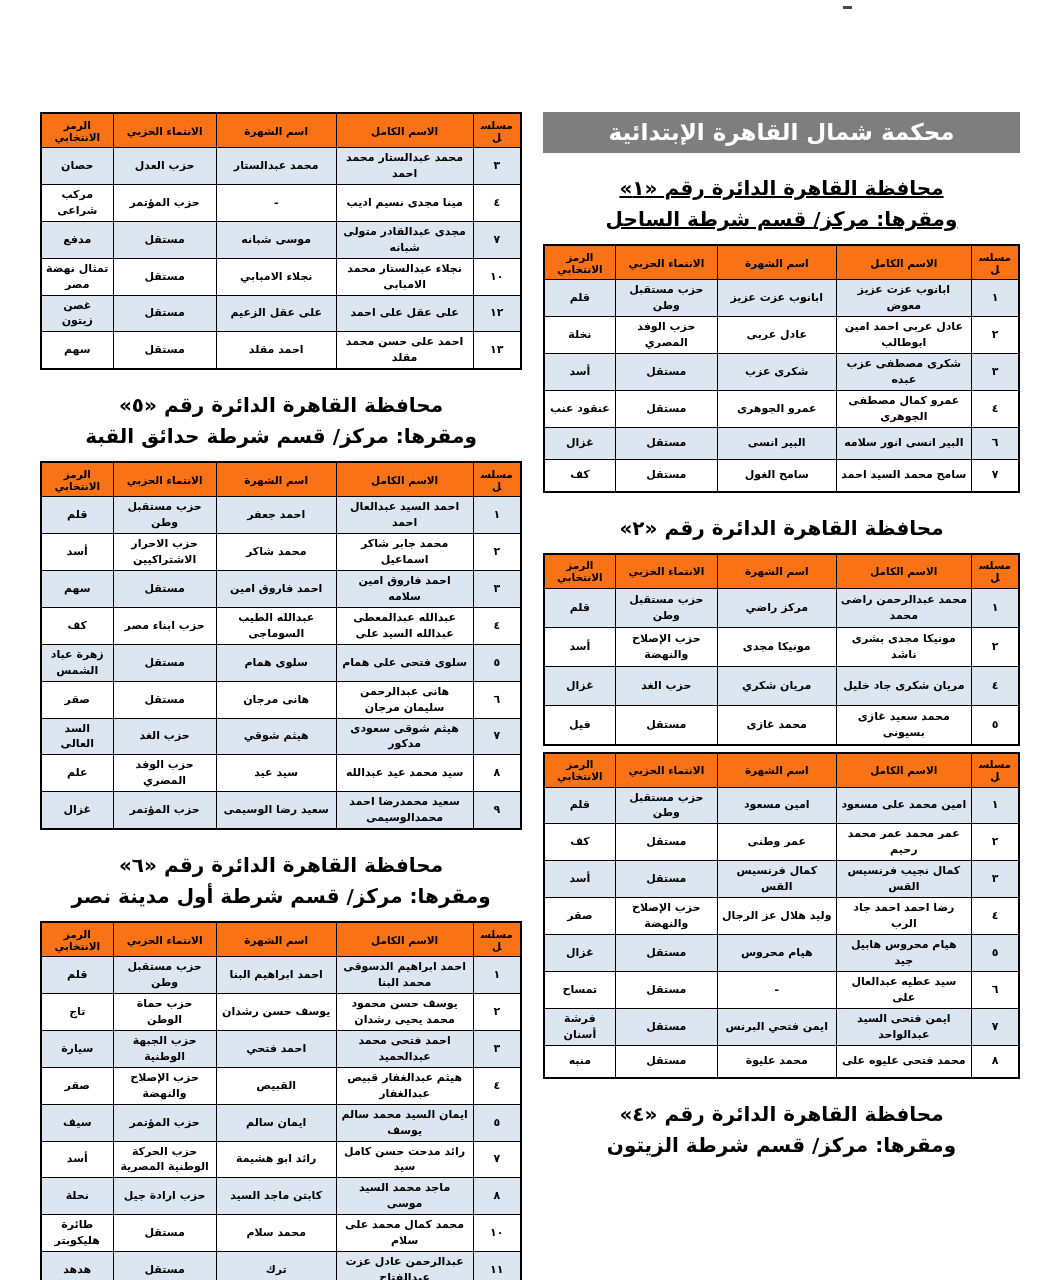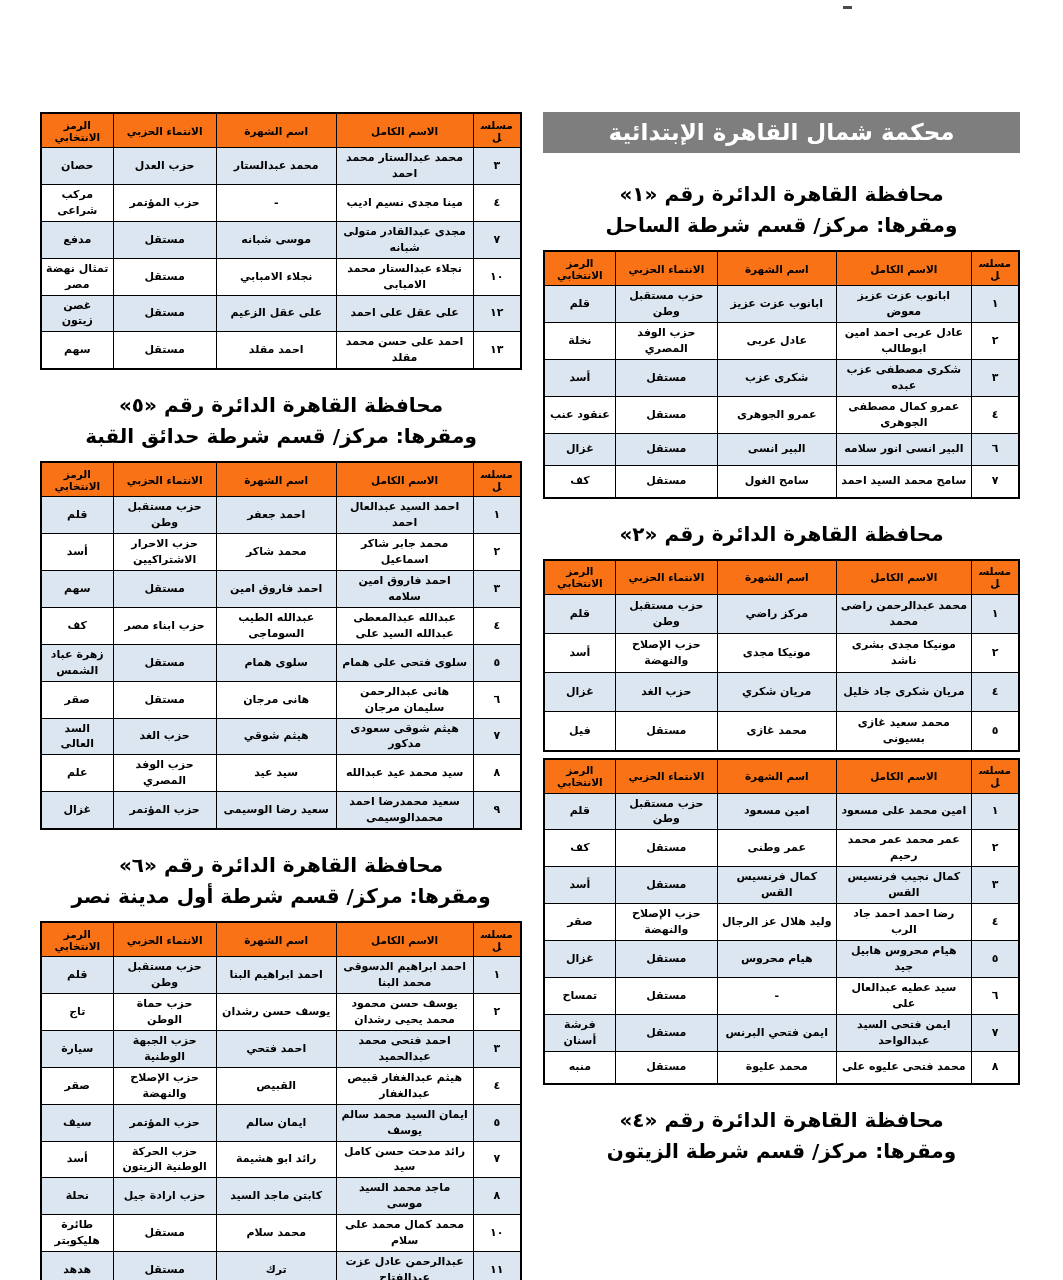--- a/index.html
+++ b/index.html
@@ -13,27 +13,27 @@
     direction:rtl;
   }
   .artifact-dash{position:absolute;top:6px;left:843px;width:9px;height:3px;background:#4a4a4a;}
   .col{position:absolute;top:112px;}
   .col-right{right:43px;width:477px;}
   .col-left{left:40px;width:482px;}
   .court-banner{
     background:#7e7e7e;color:#ffffff;
     font-size:23px;font-weight:bold;
     text-align:center;height:41px;line-height:41px;
-    margin-bottom:26px;letter-spacing:0;
+    margin-bottom:14px;letter-spacing:0;
   }
   .district-title{
     text-align:center;font-weight:bold;font-size:20px;line-height:31px;
     margin:20px 0 9px 0;
   }
-  .district-title.first{margin-top:6px;}
+  .district-title.first{text-decoration:underline;}
   table.roster{
     width:100%;border-collapse:collapse;table-layout:fixed;
     border:2px solid #000;
     margin-bottom:6px;
   }
   table.roster th, table.roster td{
     border:1px solid #000;
     font-weight:bold;
     text-align:center;vertical-align:middle;
     padding:2px 4px;
@@ -512,21 +512,21 @@
             <td>ايمان السيد محمد سالم يوسف</td>
             <td>ايمان سالم</td>
             <td>حزب المؤتمر</td>
             <td>سيف</td>
           </tr>
 
           <tr>
             <td>٧</td>
             <td>رائد مدحت حسن كامل سيد</td>
             <td>رائد ابو هشيمة</td>
-            <td>حزب الحركة الوطنية الزيتون</td>
+            <td>حزب الحركة الوطنية المصرية</td>
             <td>أسد</td>
           </tr>
 
           <tr>
             <td>٨</td>
             <td>ماجد محمد السيد موسى</td>
             <td>كابتن ماجد السيد</td>
             <td>حزب ارادة جيل</td>
             <td>نحلة</td>
           </tr>

